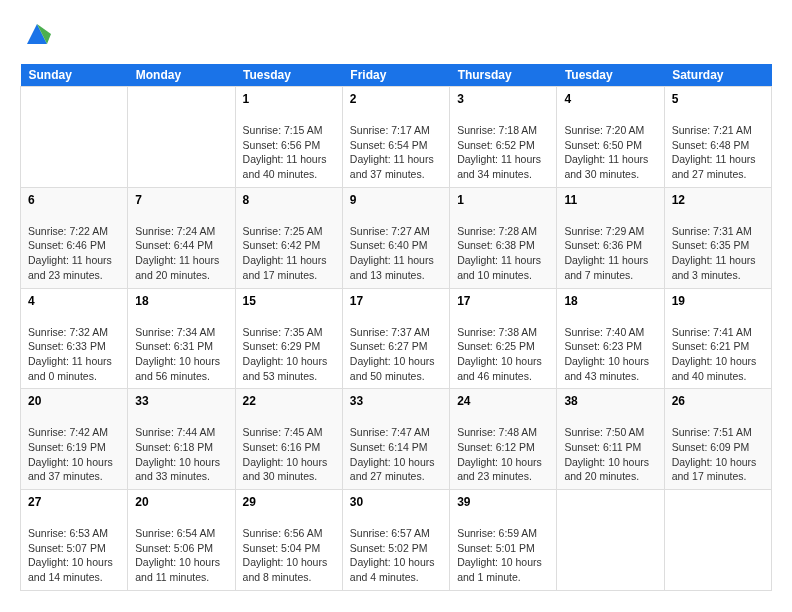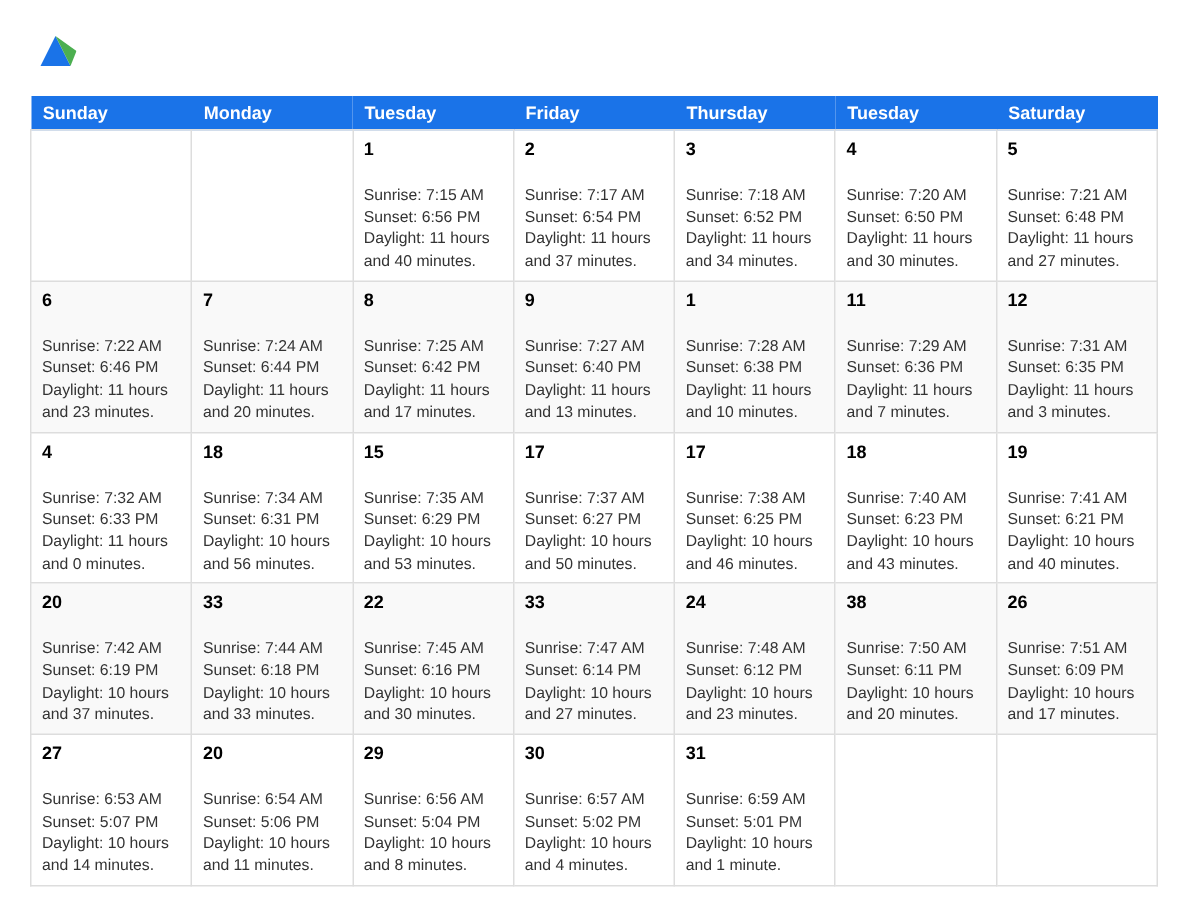--- a/index.html
+++ b/index.html
@@ -250,20 +250,20 @@
         </td>
         <td>
           <span class="day-num">29</span>
           <div class="day-info">Sunrise: 6:56 AM<br>Sunset: 5:04 PM<br>Daylight: 10 hours and 8 minutes.</div>
         </td>
         <td>
           <span class="day-num">30</span>
           <div class="day-info">Sunrise: 6:57 AM<br>Sunset: 5:02 PM<br>Daylight: 10 hours and 4 minutes.</div>
         </td>
         <td>
-          <span class="day-num">31</span>
+          <span class="day-num">39</span>
           <div class="day-info">Sunrise: 6:59 AM<br>Sunset: 5:01 PM<br>Daylight: 10 hours and 1 minute.</div>
         </td>
         <td class="empty"></td>
         <td class="empty"></td>
       </tr>
     </tbody>
 </table>
 
 </body></html>

